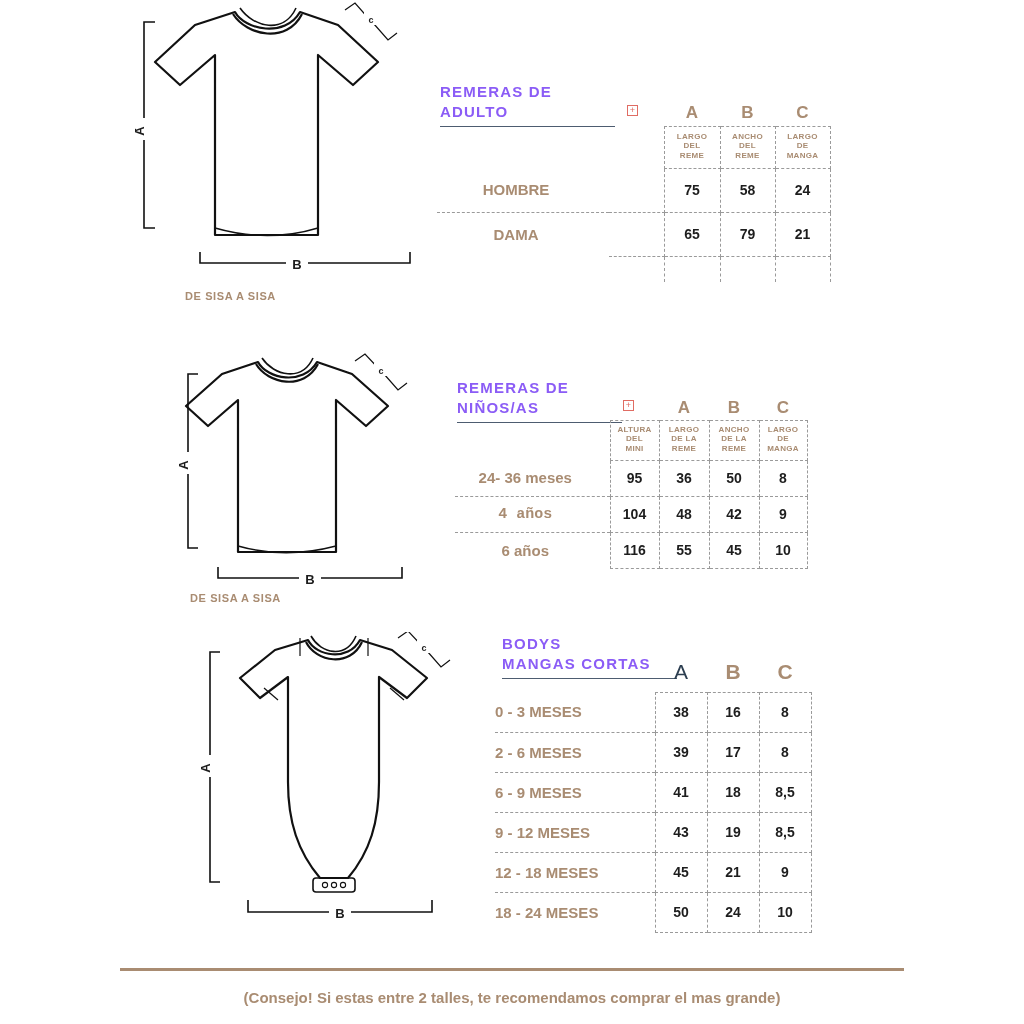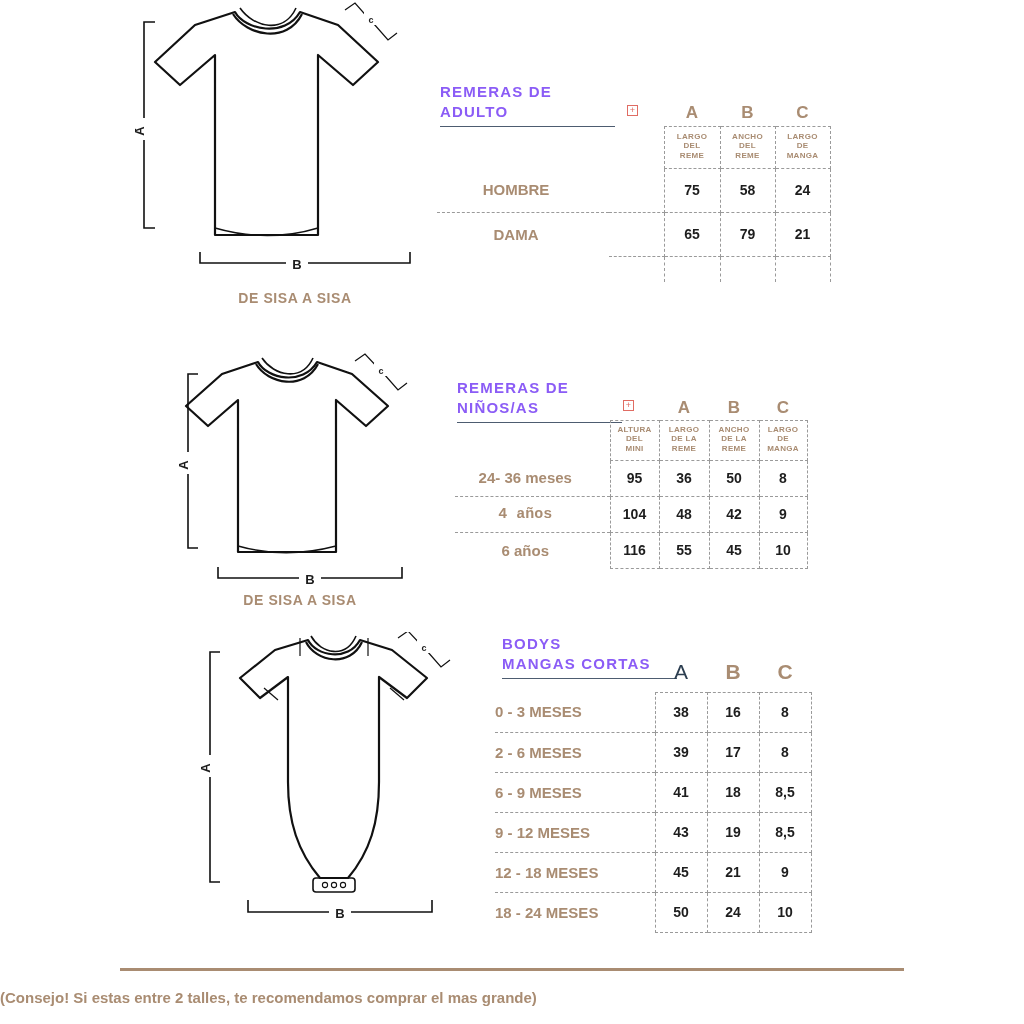--- a/index.html
+++ b/index.html
@@ -68,45 +68,44 @@
     padding: 2px 2px 4px 2px !important;
   }
   .val {
     color: #1d1d1d;
     font-size: 14px;
     font-weight: 700;
   }
 
   .cap {
     color: #a98c72;
-    font-size: 14px;
+    font-size: 11px;
     font-weight: 700;
     letter-spacing: .6px;
-    text-align: center;
   }
 
   .plusbox {
     width: 11px; height: 11px;
     border: 1px solid #e06c63;
     color: #e06c63;
     font-size: 9px;
     line-height: 9px;
     text-align: center;
     display: inline-block;
   }
 
   .footer-rule {
     position: absolute;
     left: 120px; top: 968px; width: 784px; height: 3px;
     background: #a98c72;
   }
   .footer-text {
     position: absolute;
     left: 0; top: 989px; width: 1024px;
-    text-align: left;
+    text-align: center;
     color: #a98c72;
     font-size: 15px;
     font-weight: 700;
   }
 
   svg { display: block; }
   .lbl {
     font-family: "Liberation Sans", sans-serif;
     font-size: 13px;
     font-weight: 700;

